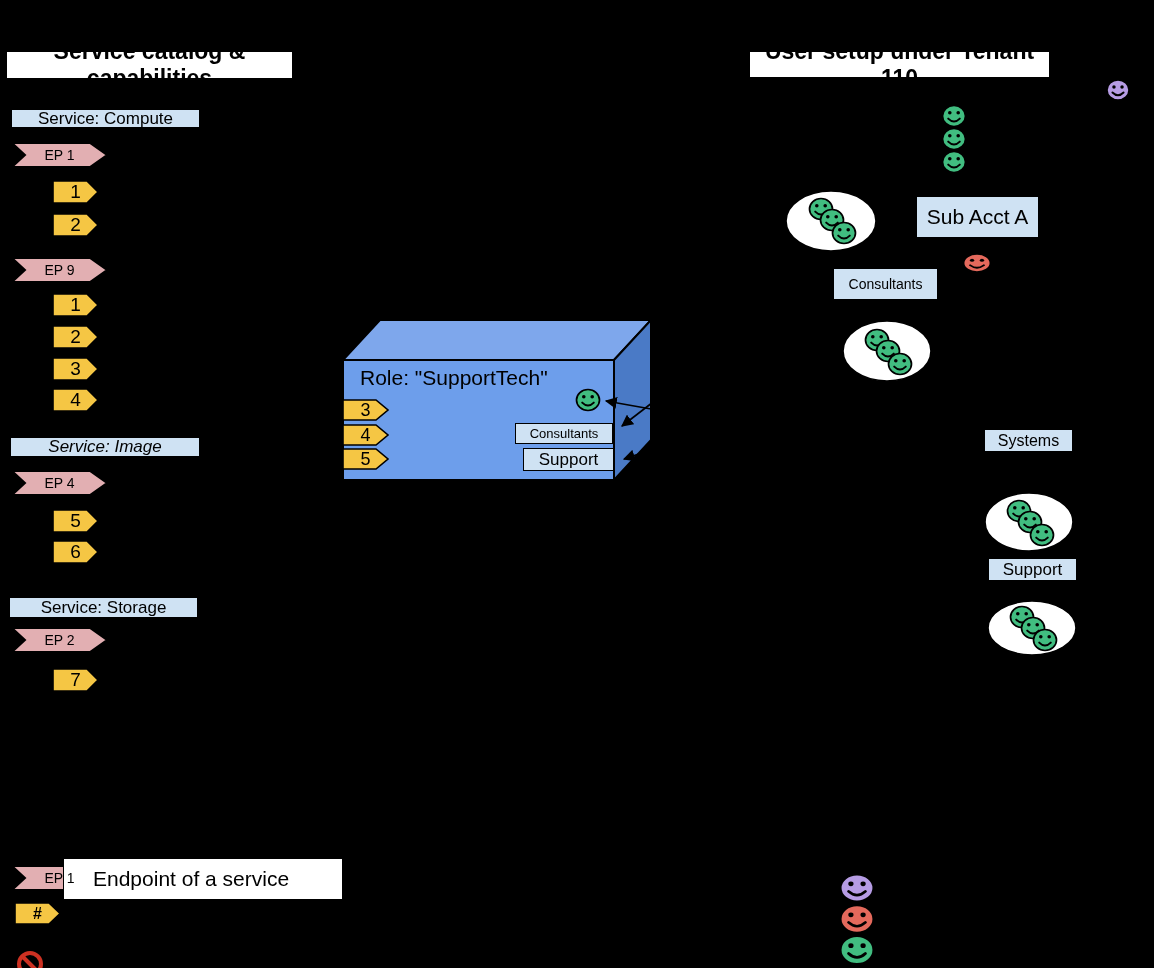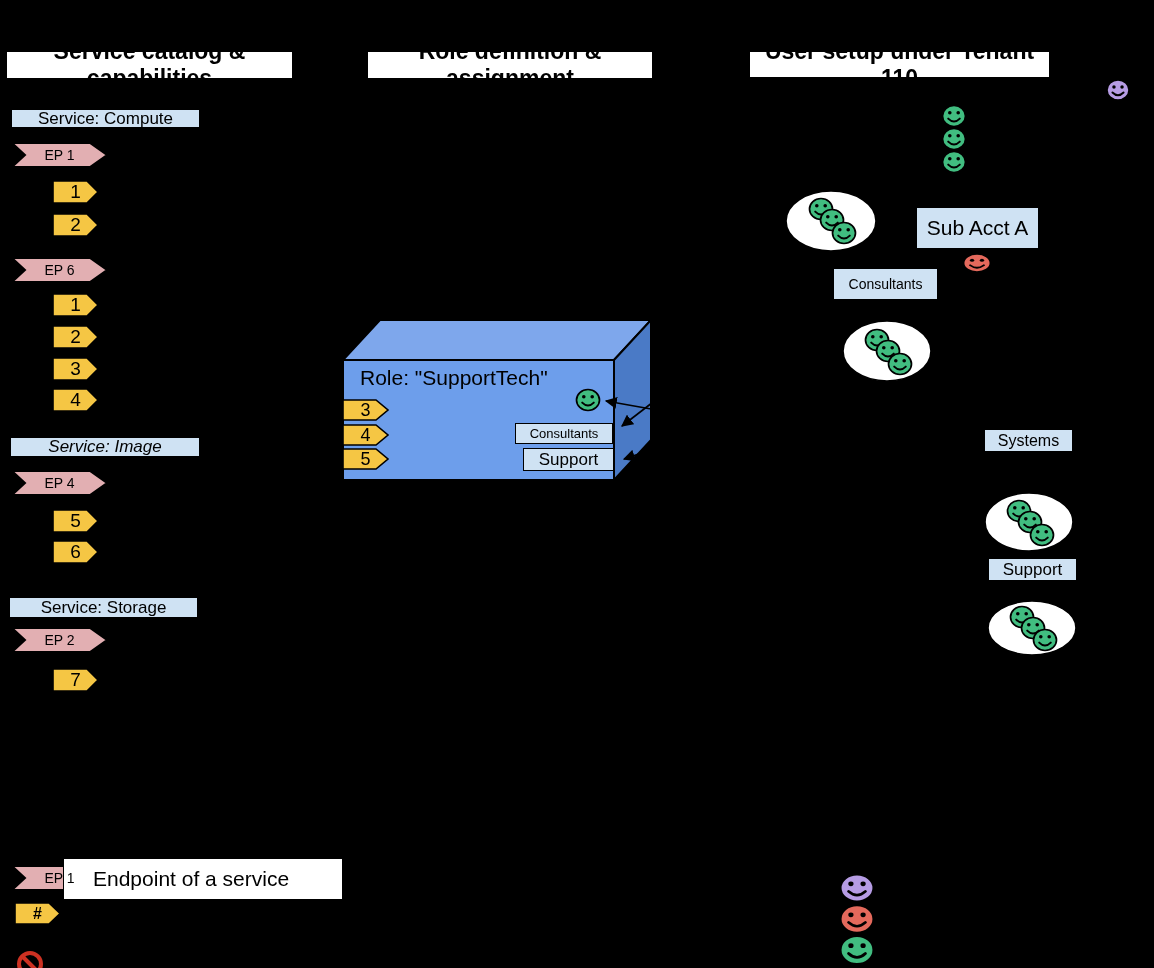--- a/index.html
+++ b/index.html
@@ -132,29 +132,28 @@
       <use href="#smiley" transform="translate(857,902) scale(1.45,1.35)" style="color:#41bd80"></use>
     </g>
 
     <g stroke="#cc3122" stroke-width="4" fill="none">
       <circle cx="30" cy="916" r="11"></circle>
       <line x1="22.5" y1="908.5" x2="37.5" y2="923.5"></line>
     </g>
   </svg>
 
   <div class="abs hdr" style="left:6px;top:3px;width:287px;height:28px;">Service catalog &amp; capabilities</div>
-  <div class="abs hdr" style="left:367px;top:3px;width:286px;height:28px;">Role definition &amp; assignment</div>
   <div class="abs hdr" style="left:749px;top:3px;width:301px;height:27px;">User setup under Tenant 110</div>
 
   <div class="abs svcbox" style="left:11px;top:61px;width:189px;height:19px;">Service: Compute</div>
   <div class="abs svcbox" style="left:10px;top:389px;width:190px;height:20px;font-style:italic;">Service: Image</div>
   <div class="abs svcbox" style="left:9px;top:549px;width:189px;height:21px;">Service: Storage</div>
 
   <div class="abs overlay-text ep-text" style="left:12px;top:95px;width:95px;height:24px;">EP 1</div>
-  <div class="abs overlay-text ep-text" style="left:12px;top:210px;width:95px;height:24px;">EP 6</div>
+  <div class="abs overlay-text ep-text" style="left:12px;top:210px;width:95px;height:24px;">EP 9</div>
   <div class="abs overlay-text ep-text" style="left:12px;top:423px;width:95px;height:24px;">EP 4</div>
   <div class="abs overlay-text ep-text" style="left:12px;top:580px;width:95px;height:24px;">EP 2</div>
 
   <div class="abs overlay-text cap-text" style="left:53px;top:133px;width:45px;height:22px;">1</div>
   <div class="abs overlay-text cap-text" style="left:53px;top:166px;width:45px;height:22px;">2</div>
 
   <div class="abs overlay-text cap-text" style="left:53px;top:246px;width:45px;height:22px;">1</div>
   <div class="abs overlay-text cap-text" style="left:53px;top:278px;width:45px;height:22px;">2</div>
   <div class="abs overlay-text cap-text" style="left:53px;top:310px;width:45px;height:22px;">3</div>
   <div class="abs overlay-text cap-text" style="left:53px;top:341px;width:45px;height:22px;">4</div>
@@ -164,21 +163,21 @@
 
   <div class="abs overlay-text cap-text" style="left:53px;top:621px;width:45px;height:22px;">7</div>
 
   <div class="abs role-title" style="left:360px;top:317px;width:250px;height:26px;">Role: "SupportTech"</div>
   <div class="abs overlay-text cap-text-sm" style="left:343px;top:352px;width:45px;height:20px;">3</div>
   <div class="abs overlay-text cap-text-sm" style="left:343px;top:377px;width:45px;height:20px;">4</div>
   <div class="abs overlay-text cap-text-sm" style="left:343px;top:401px;width:45px;height:20px;">5</div>
   <div class="abs grpbox" style="left:515px;top:375px;width:98px;height:21px;font-size:13px;">Consultants</div>
   <div class="abs grpbox" style="left:523px;top:400px;width:91px;height:23px;font-size:17px;">Support</div>
 
-  <div class="abs grpbox" style="left:916px;top:159px;width:123px;height:42px;font-size:21px;">Sub Acct A</div>
+  <div class="abs grpbox" style="left:916px;top:148px;width:123px;height:42px;font-size:21px;">Sub Acct A</div>
   <div class="abs grpbox" style="left:833px;top:220px;width:105px;height:32px;font-size:14px;">Consultants</div>
   <div class="abs grpbox" style="left:984px;top:381px;width:89px;height:23px;font-size:16px;">Systems</div>
   <div class="abs grpbox" style="left:988px;top:510px;width:89px;height:23px;font-size:17px;">Support</div>
 
   <div class="abs legendbox" style="left:63px;top:810px;width:280px;height:42px;">Endpoint of a service</div>
   <div class="abs overlay-text ep-text" style="left:12px;top:818px;width:95px;height:24px;">EP 1</div>
   <div class="abs overlay-text" style="left:15px;top:855px;width:45px;height:21px;font-size:16px;font-weight:bold;">#</div>
 
 </div>
 

